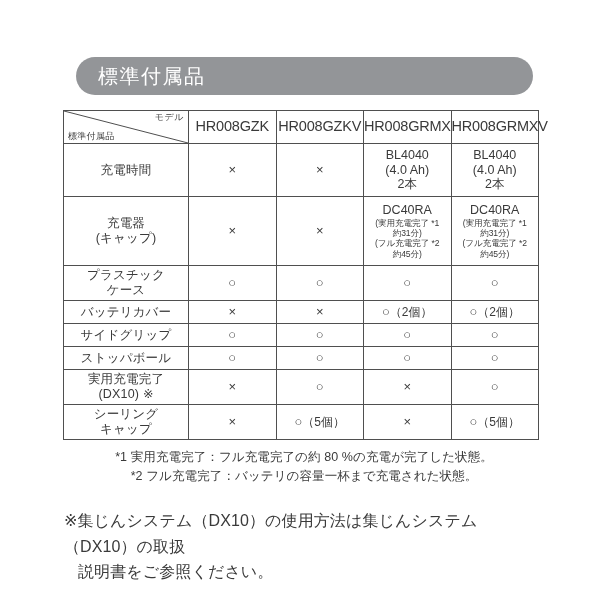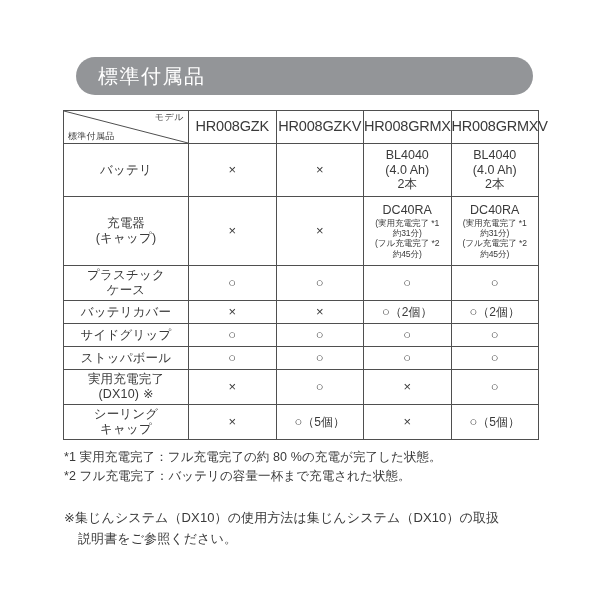--- a/index.html
+++ b/index.html
@@ -139,29 +139,30 @@
 
   
   .footnotes {
     position: absolute;
     left: 64px;
     top: 448px;
     width: 480px;
     font-size: 12.5px;
     line-height: 1.55;
     letter-spacing: .1px;
+    text-align: center;
   }
   .footnotes .fn { white-space: nowrap; }
 
   .note-block {
     position: absolute;
     left: 64px;
     top: 508px;
     width: 470px;
-    font-size: 13px;
+    font-size: 16px;
     line-height: 1.6;
     letter-spacing: .1px;
   }
   .note-block .note-line-2 { padding-left: 14px; }
 </style>
 </head>
 <body>
 
 <div class="page">
 
@@ -187,21 +188,21 @@
           <span class="lab-row">標準付属品</span>
         </th>
         <th class="model-head">HR008GZK</th>
         <th class="model-head">HR008GZKV</th>
         <th class="model-head">HR008GRMX</th>
         <th class="model-head">HR008GRMXV</th>
       </tr>
     </thead>
     <tbody>
         <tr class="r-tall-bat">
-          <td class="row-label">バッテリ</td>
+          <td class="row-label">充電時間</td>
           <td class="cell"><span class="mark">×</span></td>
           <td class="cell"><span class="mark">×</span></td>
           <td class="cell-multi">
             <span class="line">BL4040</span>
             <span class="line">(4.0 Ah)</span>
             <span class="line">2本</span>
           </td>
           <td class="cell-multi">
             <span class="line">BL4040</span>
             <span class="line">(4.0 Ah)</span>

